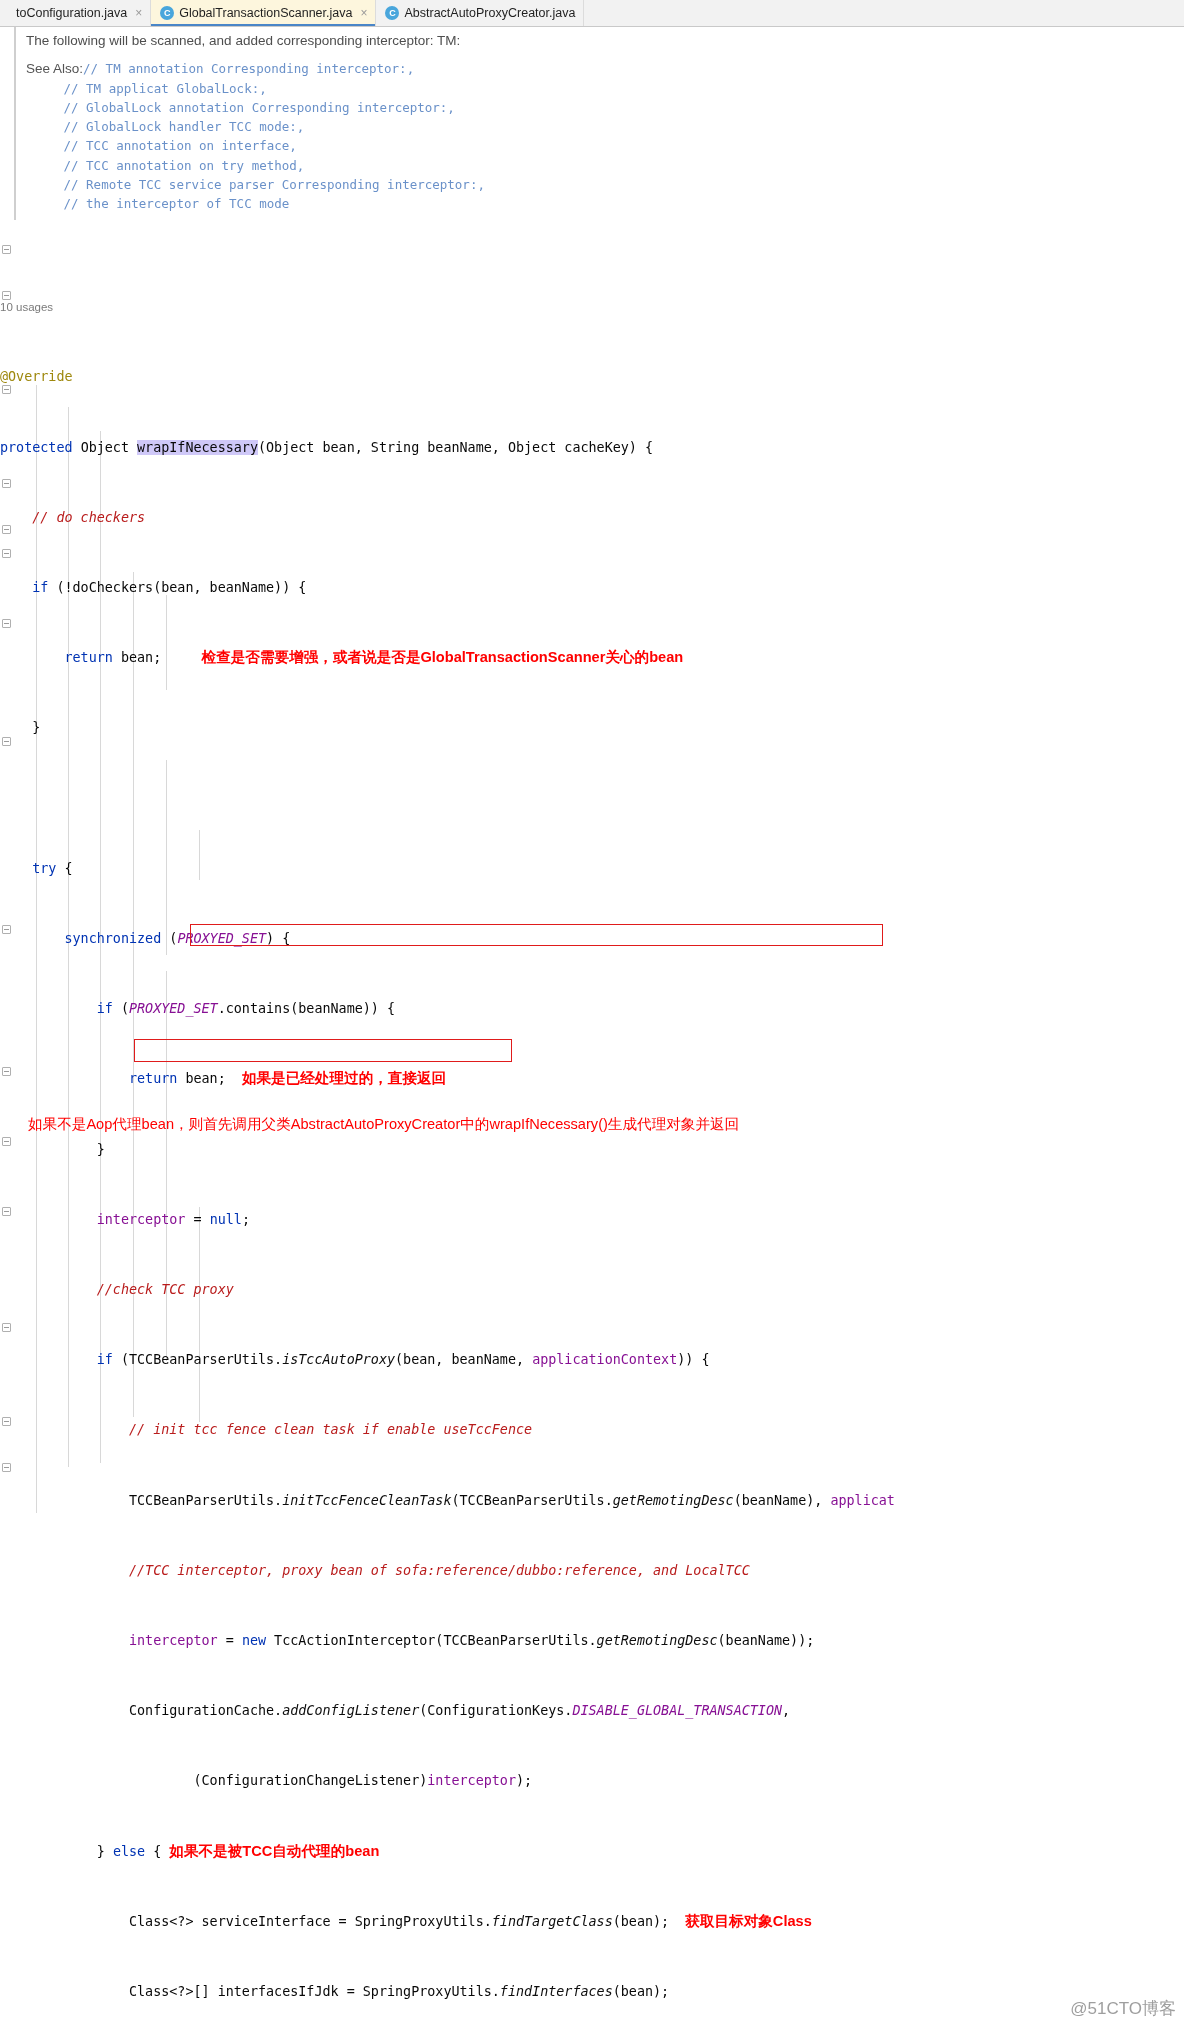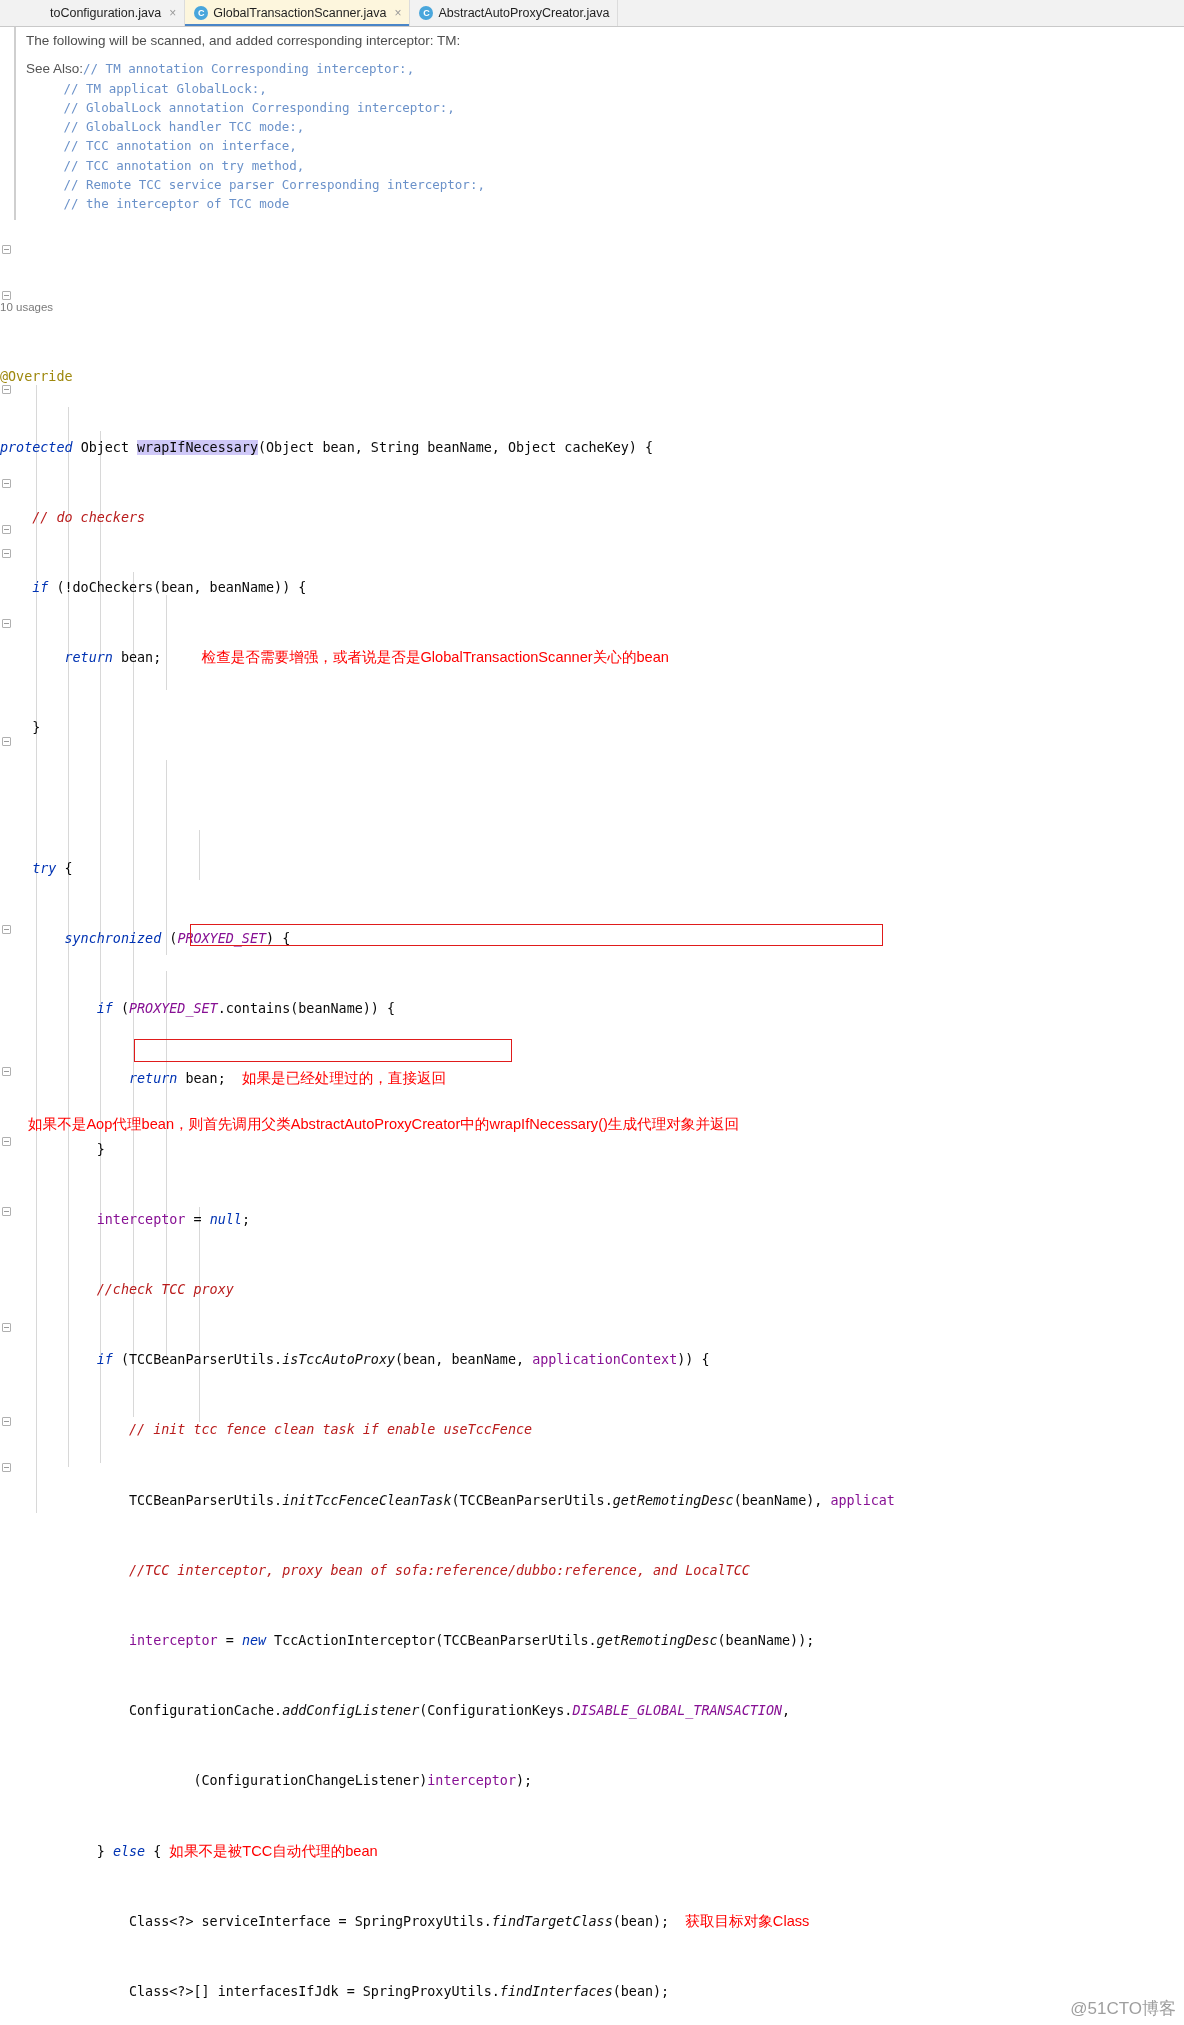--- a/index.html
+++ b/index.html
@@ -41,21 +41,21 @@
   .tab.active {
     background: #fdf6dd;
   }
   .tab.active::after {
     content: "";
     position: absolute;
     left: 0; right: 0; bottom: 0;
     height: 2.5px;
     background: #4a86c8;
   }
-  .tab.first { padding-left: 16px; margin-left: 34px; }
+  .tab.first { padding-left: 16px; }
   .javaicon {
     width: 14px; height: 14px;
     border-radius: 50%;
     background: #49a6dc;
     color: #ffffff;
     font-family: "Liberation Sans", sans-serif;
     font-size: 9px;
     line-height: 14px;
     text-align: center;
     flex: 0 0 auto;
@@ -126,36 +126,36 @@
     left: 0;
     width: 1184px;
     font-family: "DejaVu Sans Mono", monospace;
     font-size: 13.4px;
     line-height: 23.4px;
     white-space: pre;
     color: #080808;
   }
   .ln { height: 23.4px; white-space: pre; position: relative; }
 
-  .kw      { color: #0033b3; font-style: italic; }
+  .kw      { color: #0033b3; }
   .cmt     { color: #b91c1c; font-style: italic; }
   .fld     { color: #871094; }
   .sfld    { color: #871094; font-style: italic; }
   .mth     { color: #0d0d0d; font-style: italic; }
   .anno    { color: #9e880d; }
   .plain   { color: #080808; }
   .hl      { background: #cfc8f8; text-align: right; }
   .usages  { color: #7a7a7a; font-family: "Liberation Sans", sans-serif; font-size: 11.5px; }
 
   
   .zh {
     color: #ff0000;
     font-family: "Liberation Sans", sans-serif;
     font-size: 14.6px;
-    font-weight: 400;
+    font-weight: 700;
   }
   .zhline {
     position: absolute;
     color: #ff0000;
     font-family: "Liberation Sans", sans-serif;
     font-size: 14.6px;
     white-space: pre;
   }
 
   

